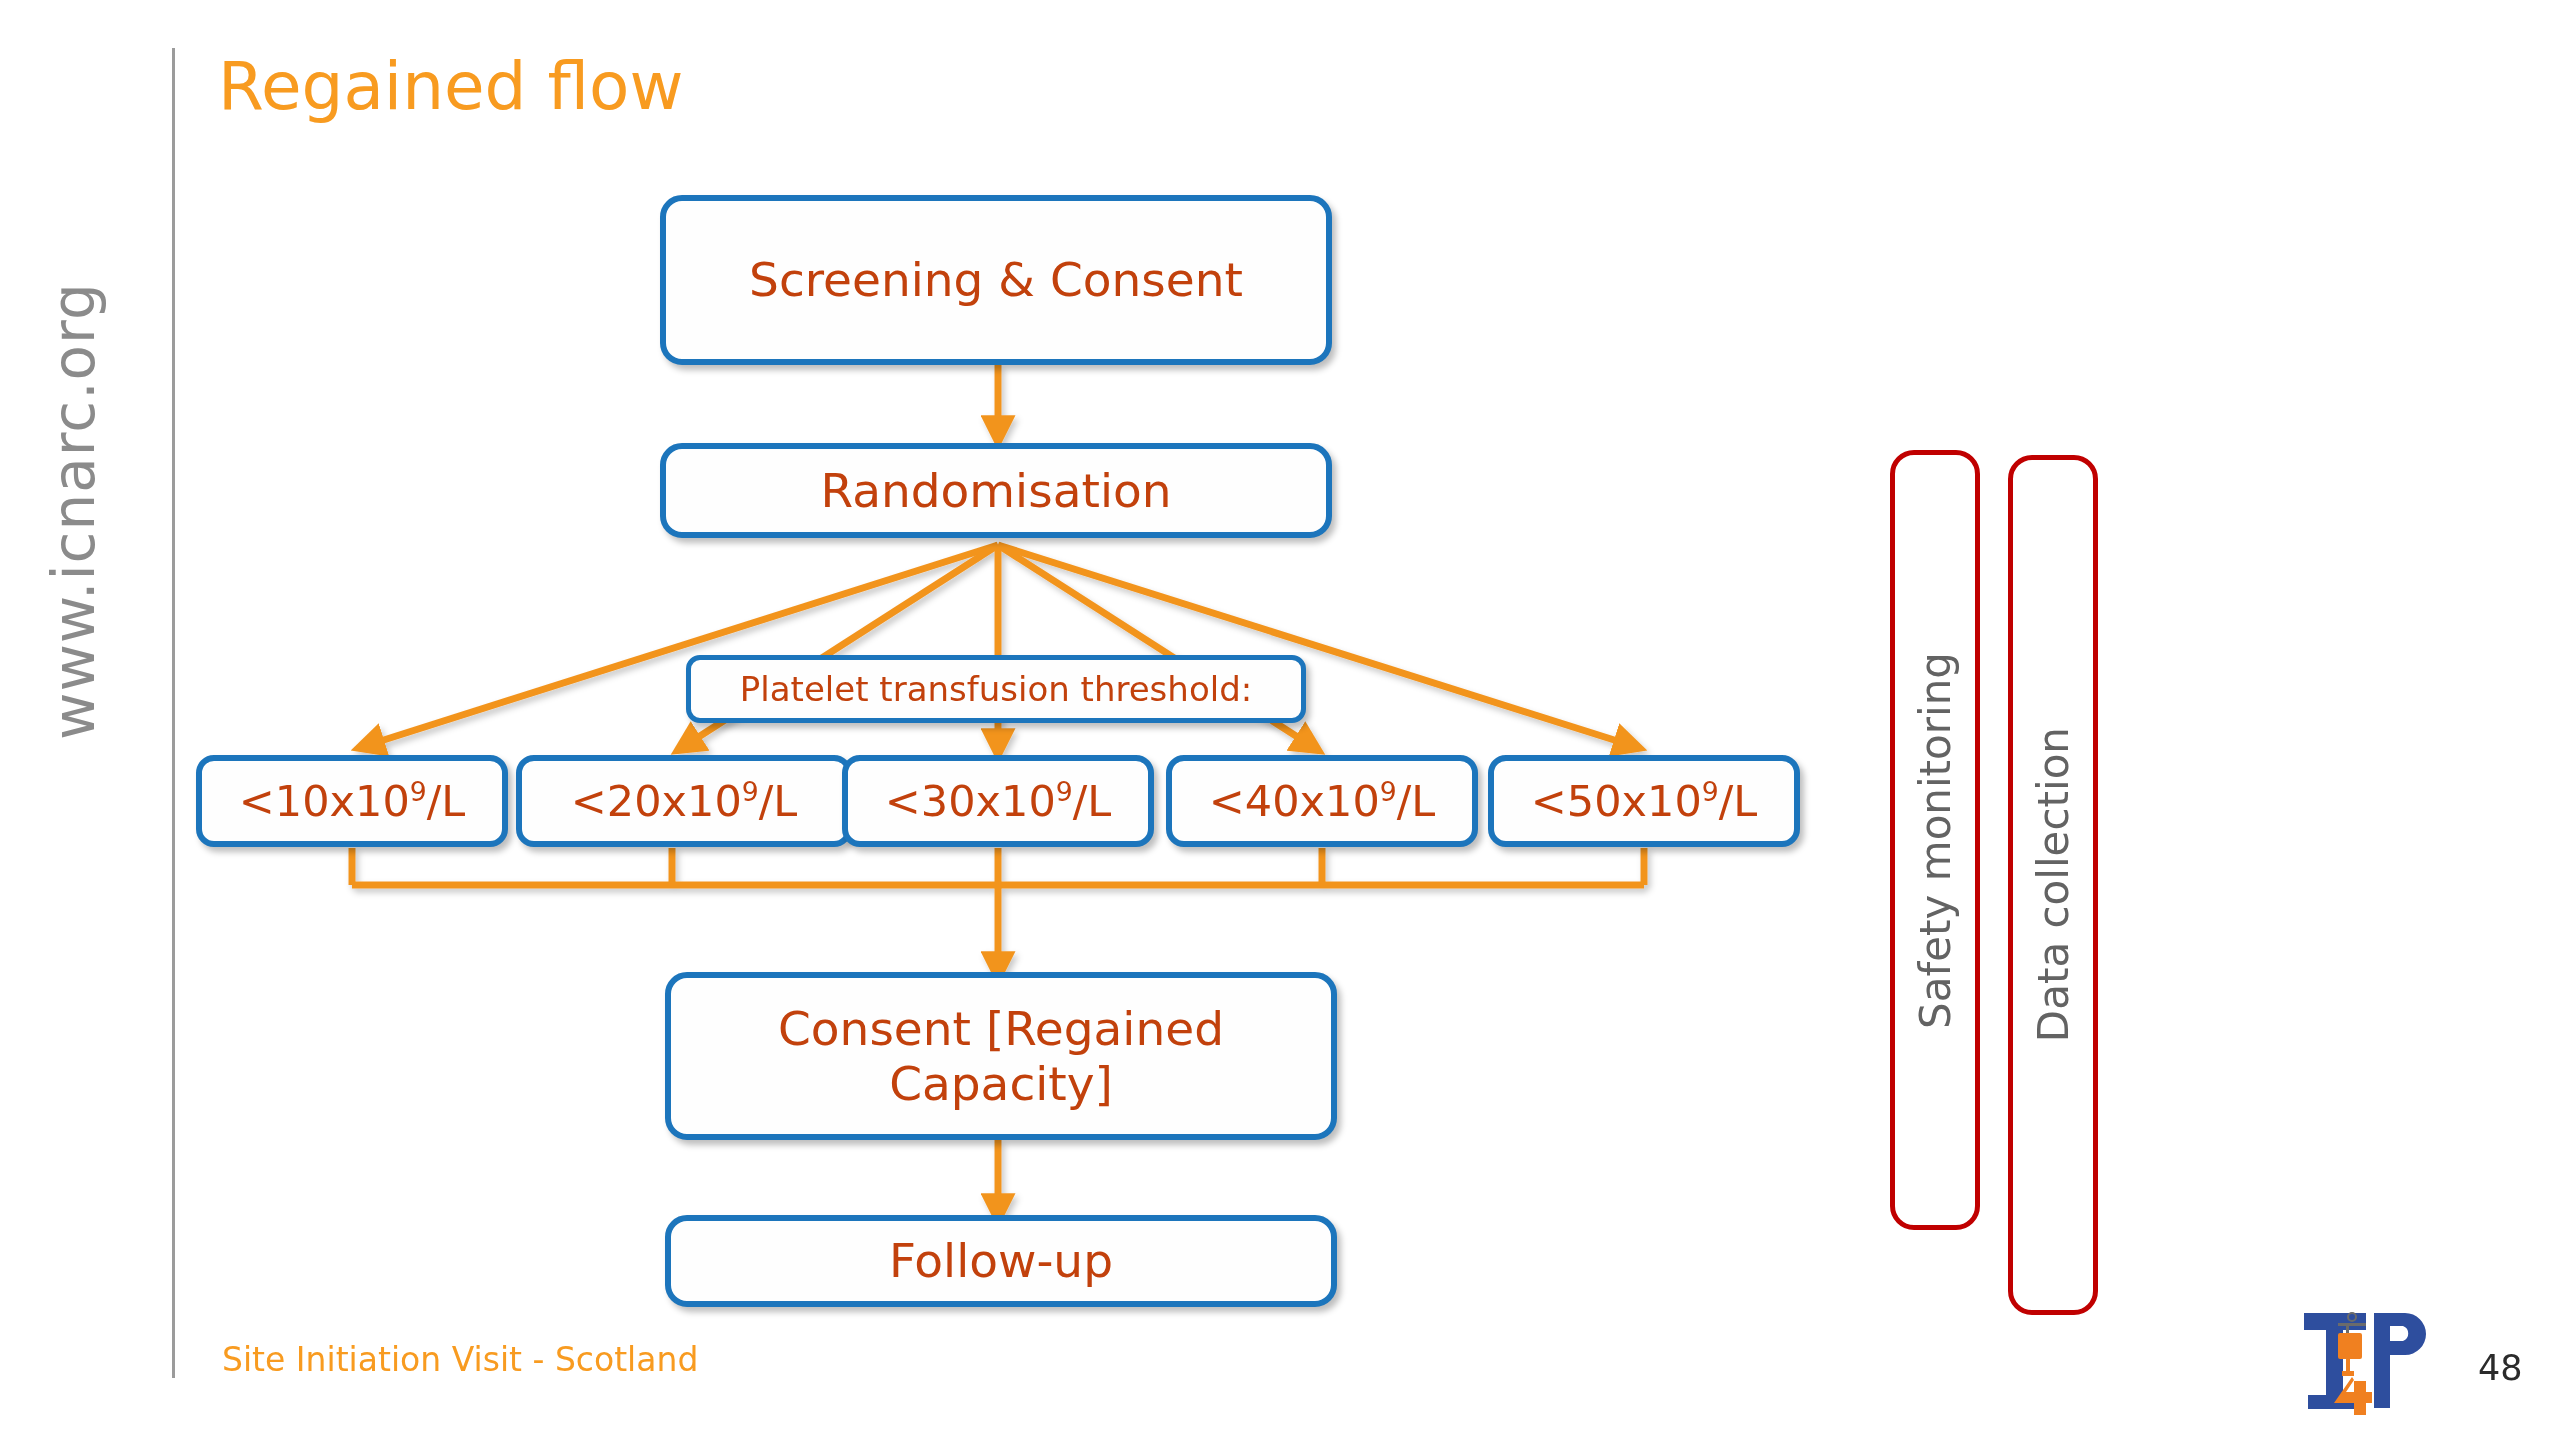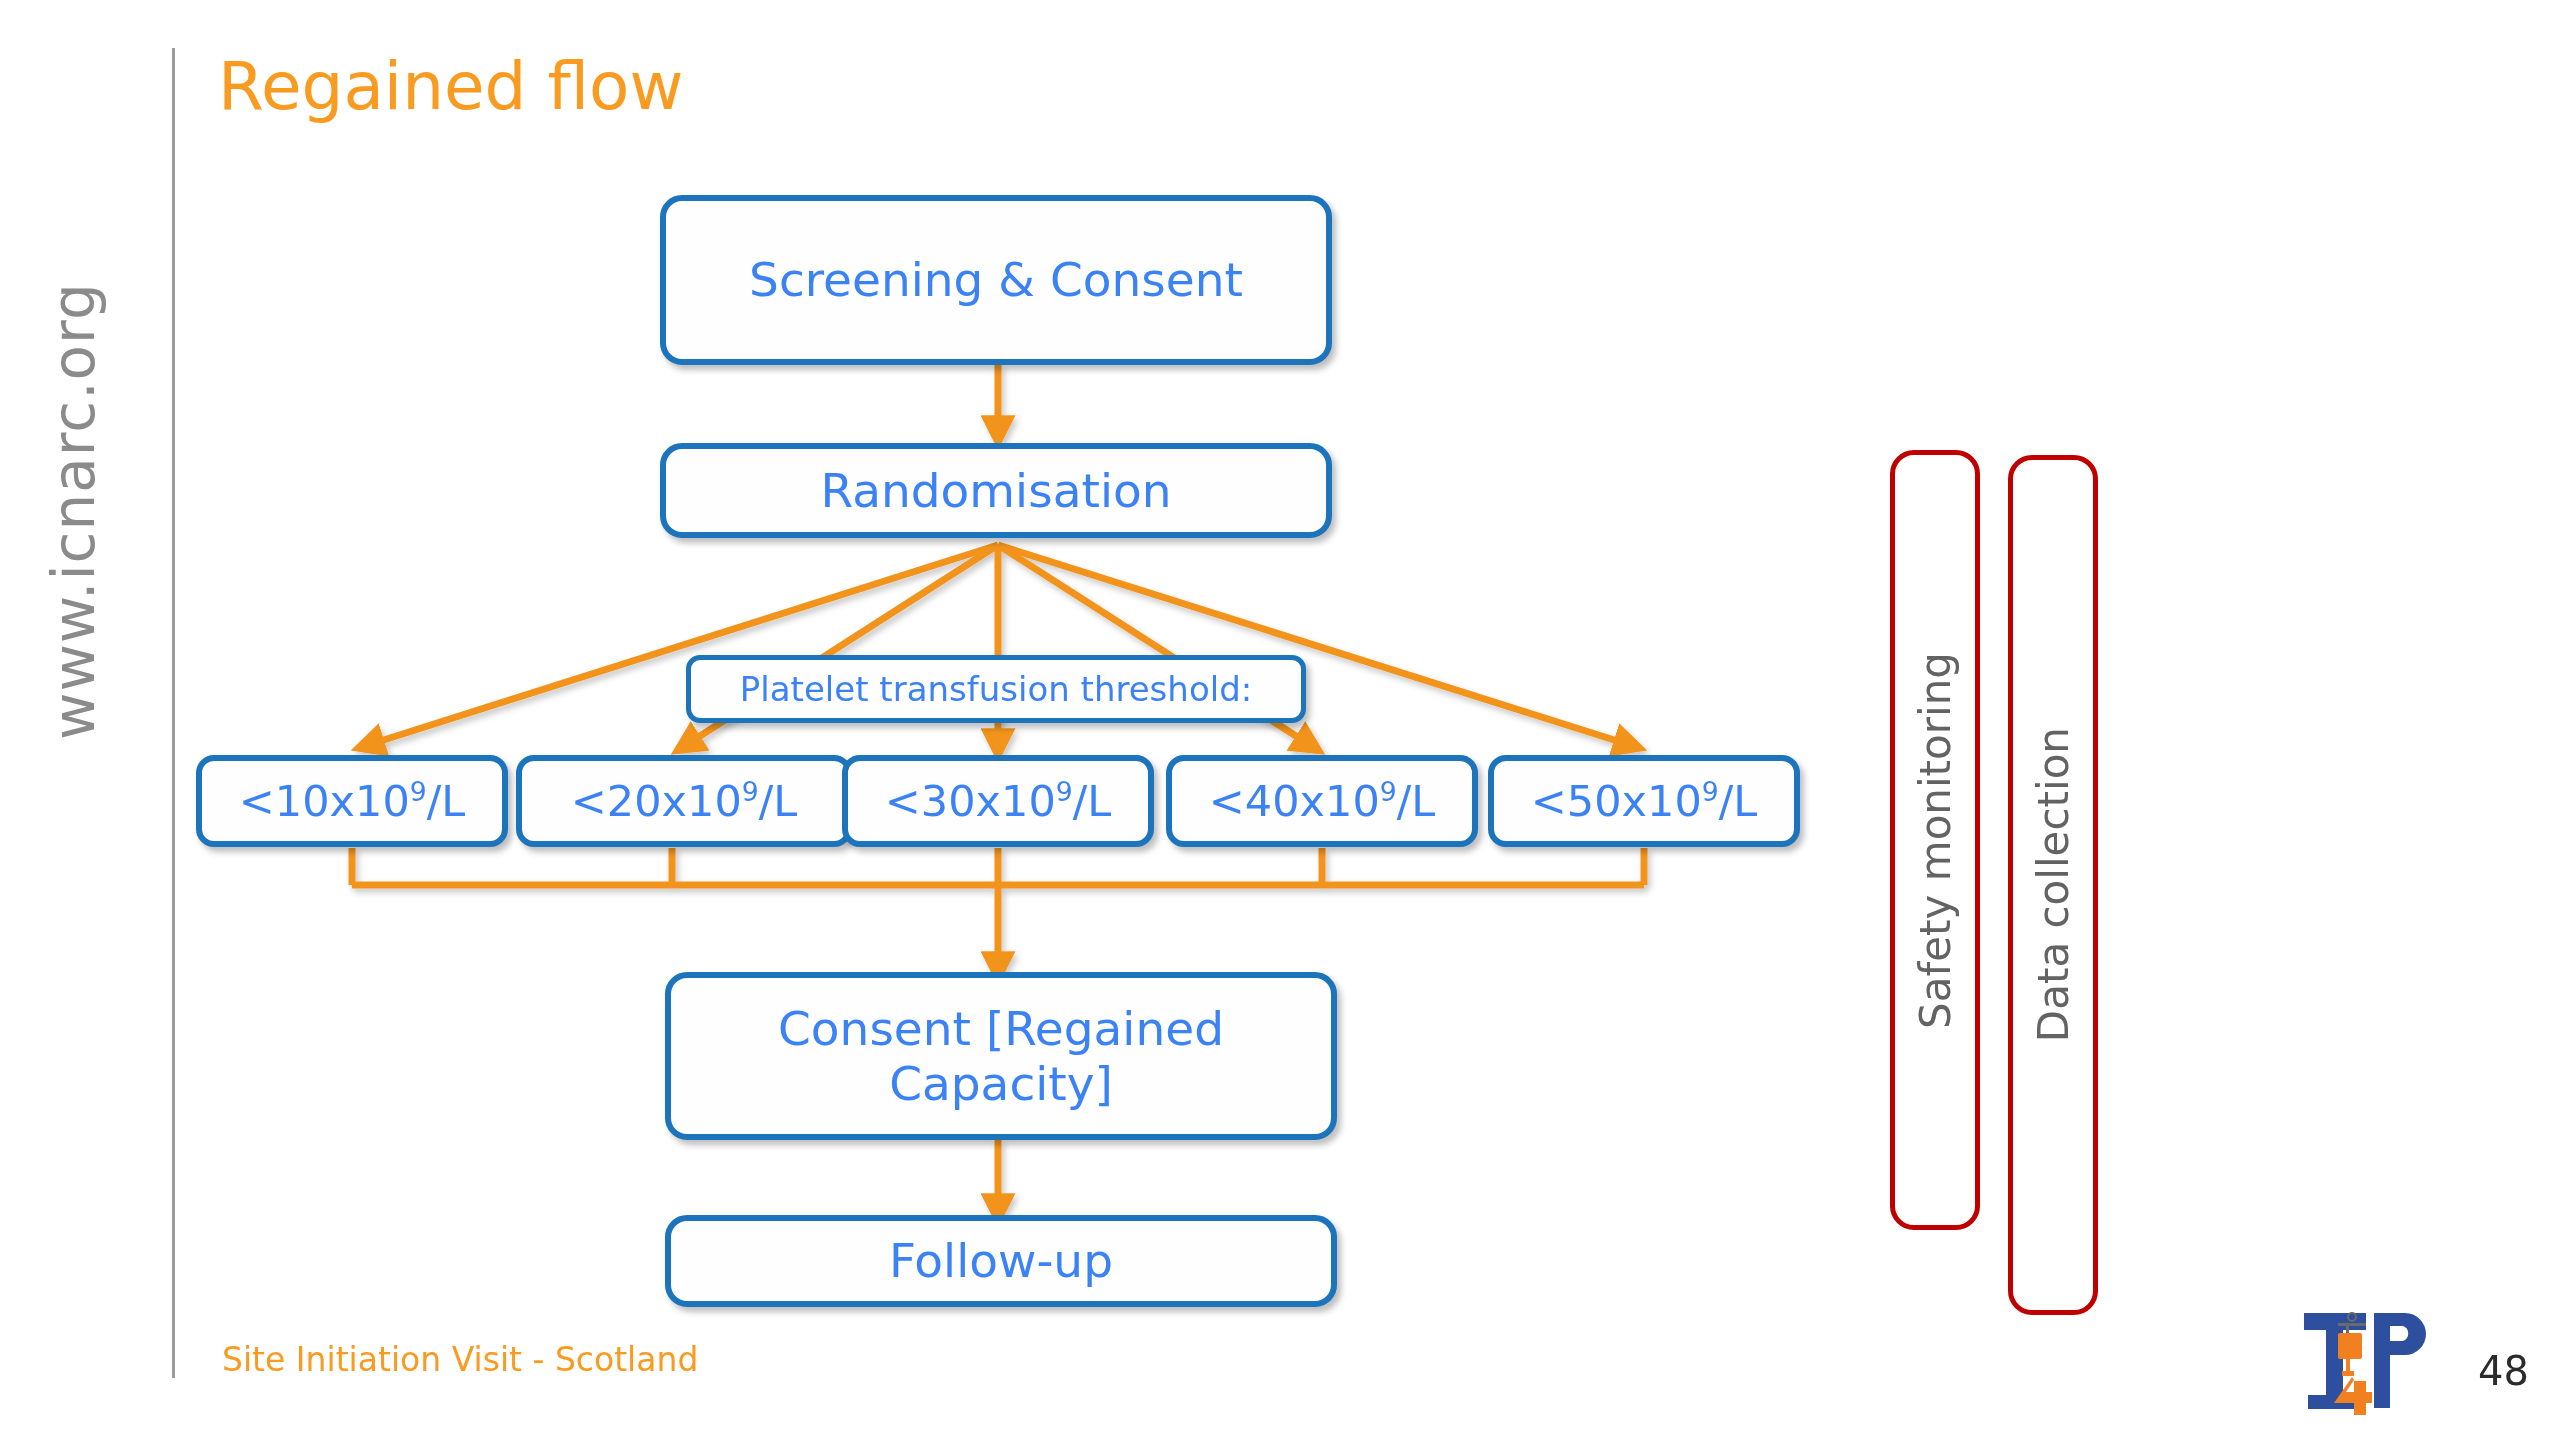--- a/index.html
+++ b/index.html
@@ -61,21 +61,21 @@
     left: 222px;
     top: 1340px;
     font-size: 33px;
     color: #F89B20;
     white-space: nowrap;
   }
   #page-number {
     position: absolute;
     left: 2478px;
     top: 1348px;
-    font-size: 40px;
+    font-size: 35px;
     color: #2b2b2b;
   }
 
   
   #logo {
     position: absolute;
     left: 2300px;
     top: 1305px;
     width: 130px;
     height: 115px;
@@ -95,21 +95,21 @@
   .node {
     position: absolute;
     box-sizing: border-box;
     background: #fefefe;
     border: 6px solid #1c75bc;
     border-radius: 22px;
     display: flex;
     align-items: center;
     justify-content: center;
     text-align: center;
-    color: #3b82f6;
+    color: #c2410c;
     font-family: "DejaVu Sans", "Liberation Sans", sans-serif;
     box-shadow: 4px 5px 6px rgba(0,0,0,0.26);
     z-index: 5;
   }
   .node-label { line-height: 1.18; }
 
   .node.big       { font-size: 47px; }
   .node.medium    { font-size: 47px; }
   .node.threshold { font-size: 43px; border-width: 6px; border-radius: 18px; }
   .node.caption   { font-size: 34px; border-width: 5px; border-radius: 14px; }

